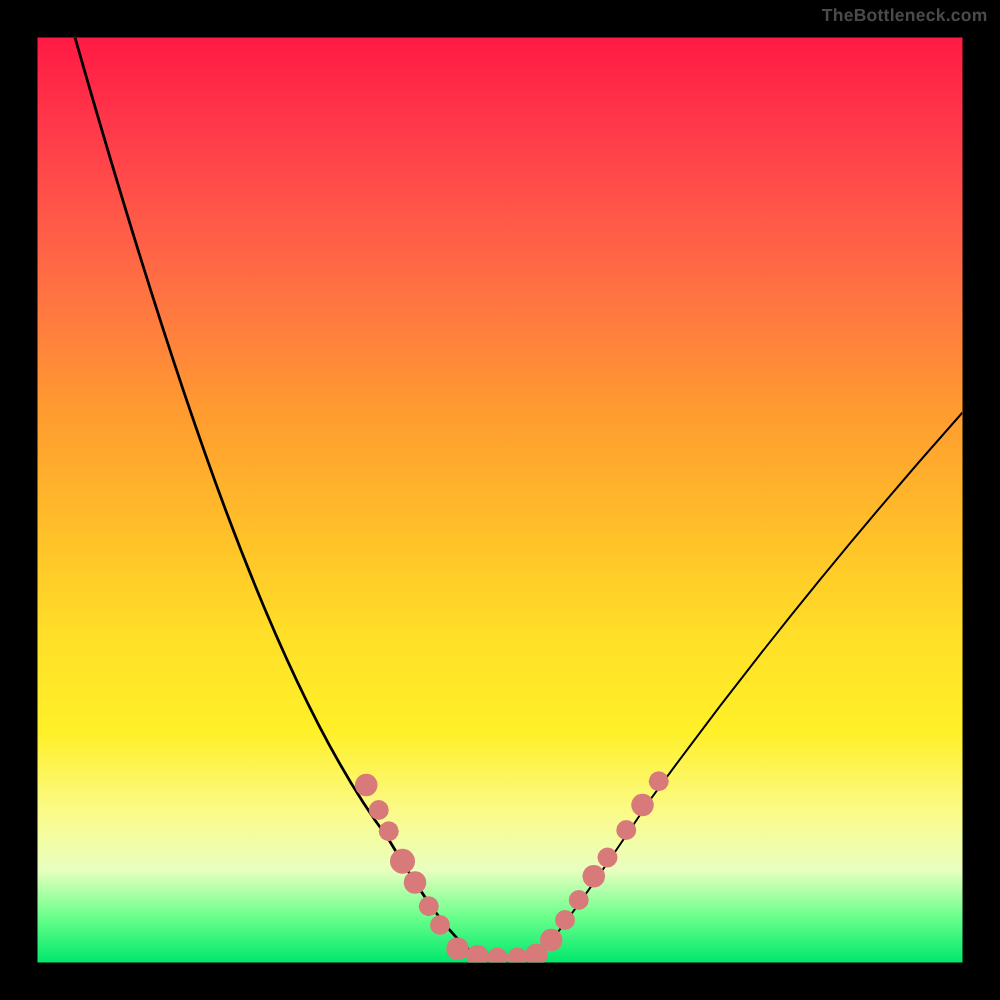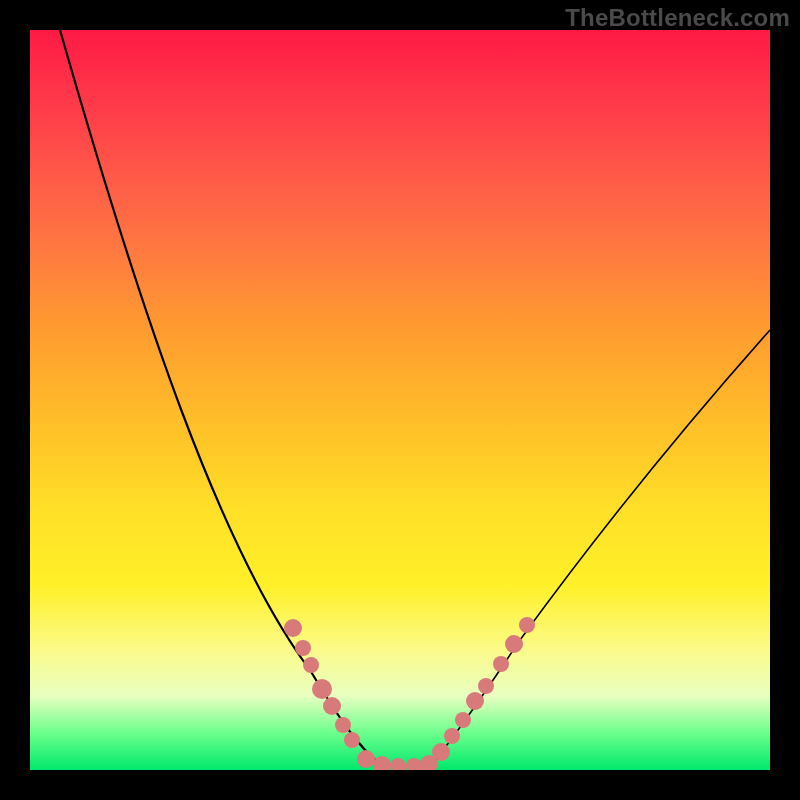--- a/index.html
+++ b/index.html
@@ -23,21 +23,21 @@
       #e8ffc0 90%,
       #6cff8c 95%,
       #00e86c 100%
     );
   }
   .watermark {
     position: absolute;
     top: 4px;
     right: 10px;
     font-family: Arial, Helvetica, sans-serif;
-    font-size: 24px;
+    font-size: 14px;
     font-weight: 600;
     color: #4a4a4a;
     letter-spacing: 0.2px;
   }
   svg.curves { position: absolute; left: 0; top: 0; }
   .dot { fill: #d87a7a; stroke: none; }
 </style>
 </head>
 <body>
 

